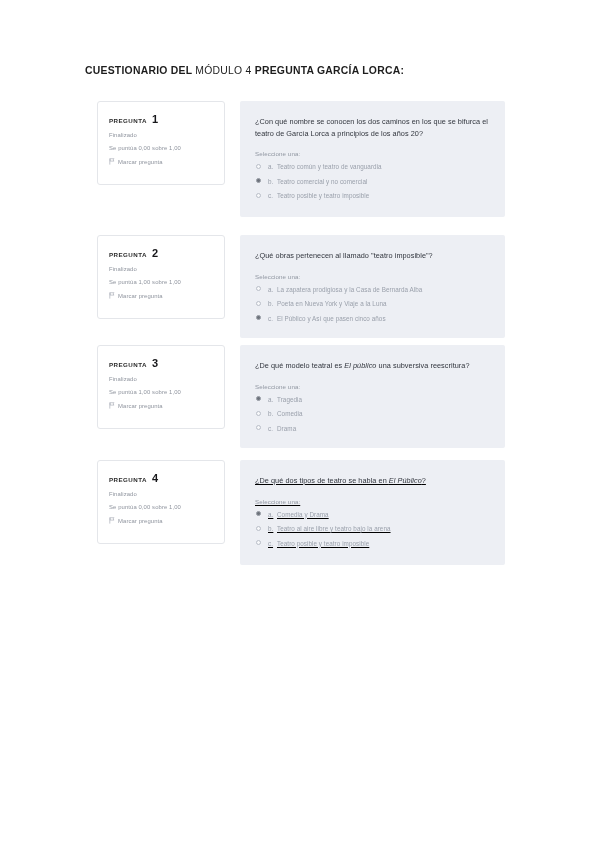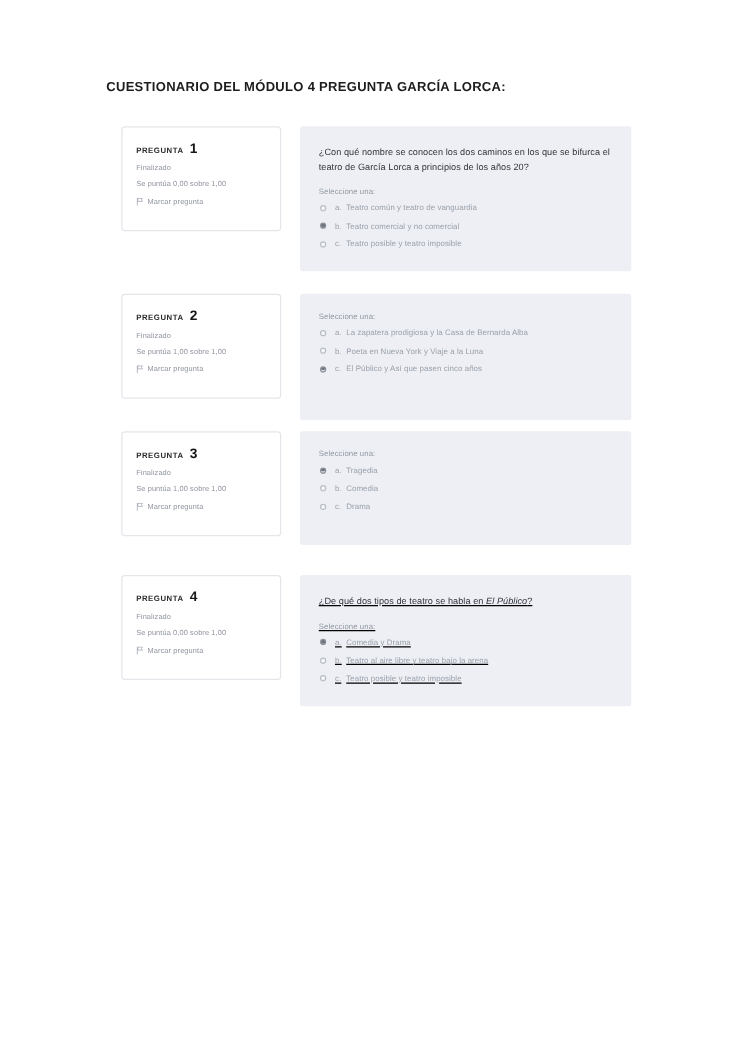--- a/index.html
+++ b/index.html
@@ -30,21 +30,21 @@
     position: absolute;
     left: 85px;
     top: 65px;
     font-size: 10.4px;
     letter-spacing: 0.25px;
     color: #1d1d1d;
     font-weight: 600;
     white-space: nowrap;
   }
   .doc-title .strong {
-    font-weight: 700;
+    font-weight: 400;
   }
   .doc-title .reg {
     font-weight: 600;
   }
 
   
   .qblock {
     position: absolute;
     left: 97px;
     width: 408px;
@@ -233,20 +233,21 @@
             <span class="flag-icon">
               <svg width="6" height="7" viewBox="0 0 6 7">
                 <path d="M0.8 0.4 L0.8 6.6" stroke="#9aa0ab" stroke-width="0.6" fill="none"></path>
                 <path d="M1.2 0.7 L5.0 0.7 L4.1 1.9 L5.0 3.1 L1.2 3.1 Z" fill="none" stroke="#9aa0ab" stroke-width="0.55"></path>
               </svg>
             </span>
             <span>Marcar pregunta</span>
           </div>
         </div>
         <div class="qpanel" style="min-height: 101px;">
+          <p class="qtext">¿Qué obras pertenecen al llamado "teatro imposible"?</p>
           <p class="selecc">Seleccione una:</p>
           <div class="opt">
             <span class="radio"></span>
             <span class="opt-key">a.</span>
             <span class="opt-text">La zapatera prodigiosa y la Casa de Bernarda Alba</span>
           </div>
           <div class="opt">
             <span class="radio"></span>
             <span class="opt-key">b.</span>
             <span class="opt-text">Poeta en Nueva York y Viaje a la Luna</span>
@@ -270,20 +271,21 @@
             <span class="flag-icon">
               <svg width="6" height="7" viewBox="0 0 6 7">
                 <path d="M0.8 0.4 L0.8 6.6" stroke="#9aa0ab" stroke-width="0.6" fill="none"></path>
                 <path d="M1.2 0.7 L5.0 0.7 L4.1 1.9 L5.0 3.1 L1.2 3.1 Z" fill="none" stroke="#9aa0ab" stroke-width="0.55"></path>
               </svg>
             </span>
             <span>Marcar pregunta</span>
           </div>
         </div>
         <div class="qpanel" style="min-height: 91px;">
+          <p class="qtext">¿De qué modelo teatral es <em>El público</em> una subversiva reescritura?</p>
           <p class="selecc">Seleccione una:</p>
           <div class="opt">
             <span class="radio checked"></span>
             <span class="opt-key">a.</span>
             <span class="opt-text">Tragedia</span>
           </div>
           <div class="opt">
             <span class="radio"></span>
             <span class="opt-key">b.</span>
             <span class="opt-text">Comedia</span>

